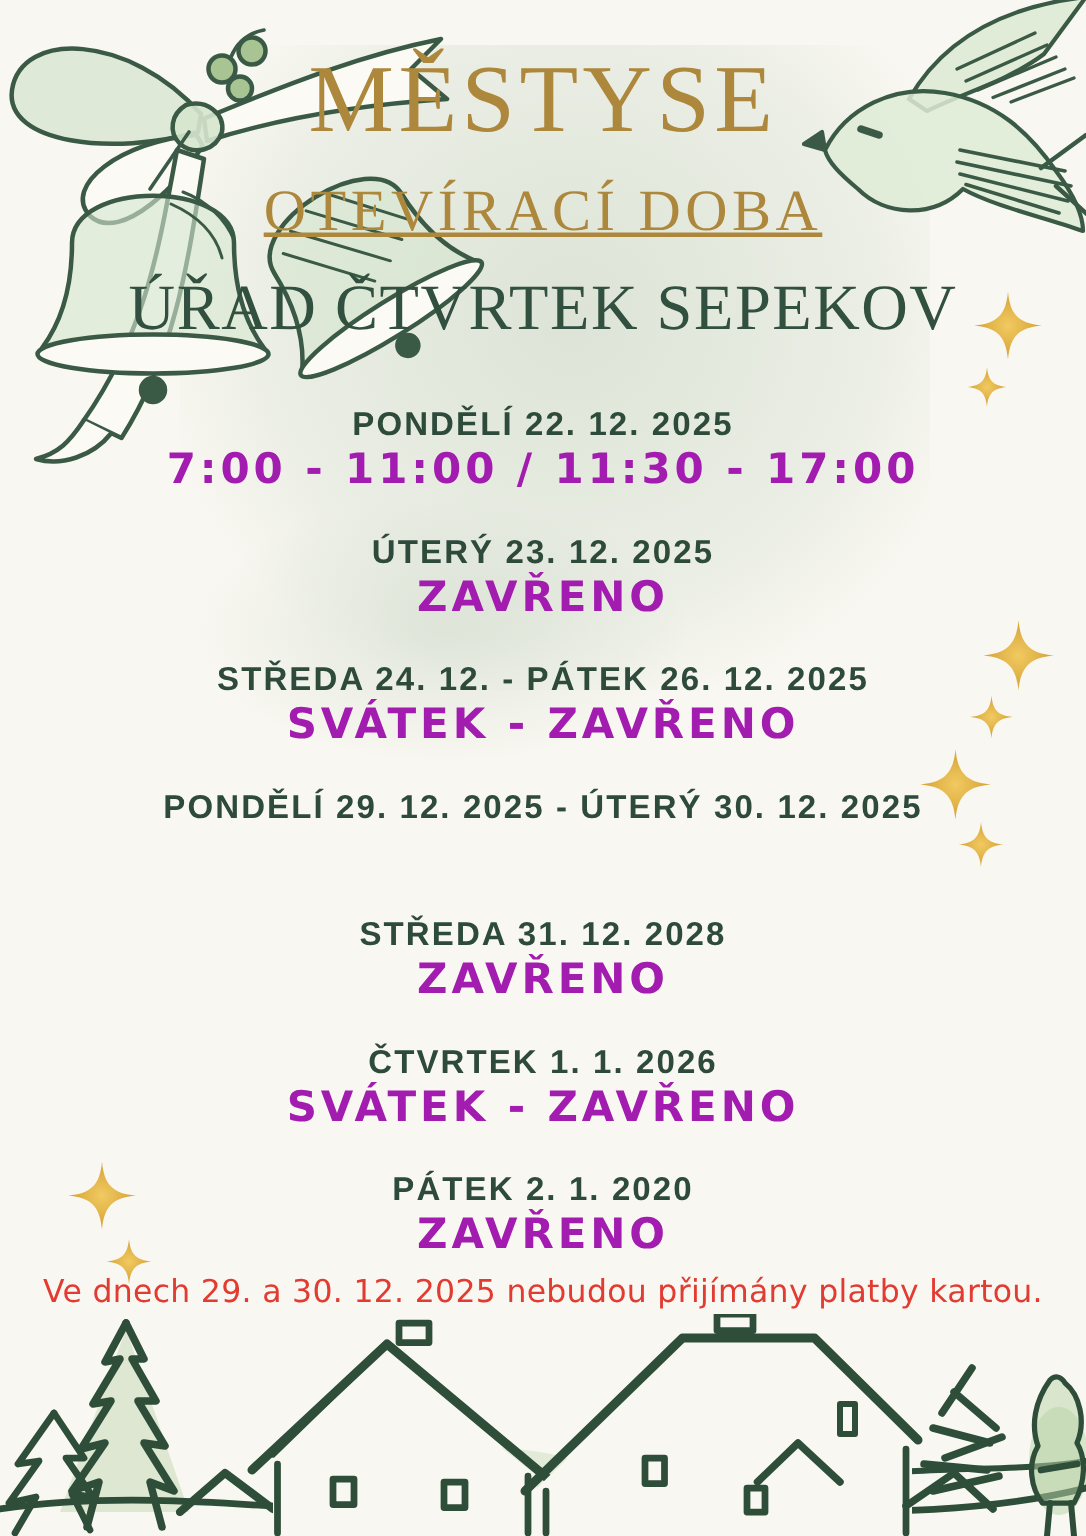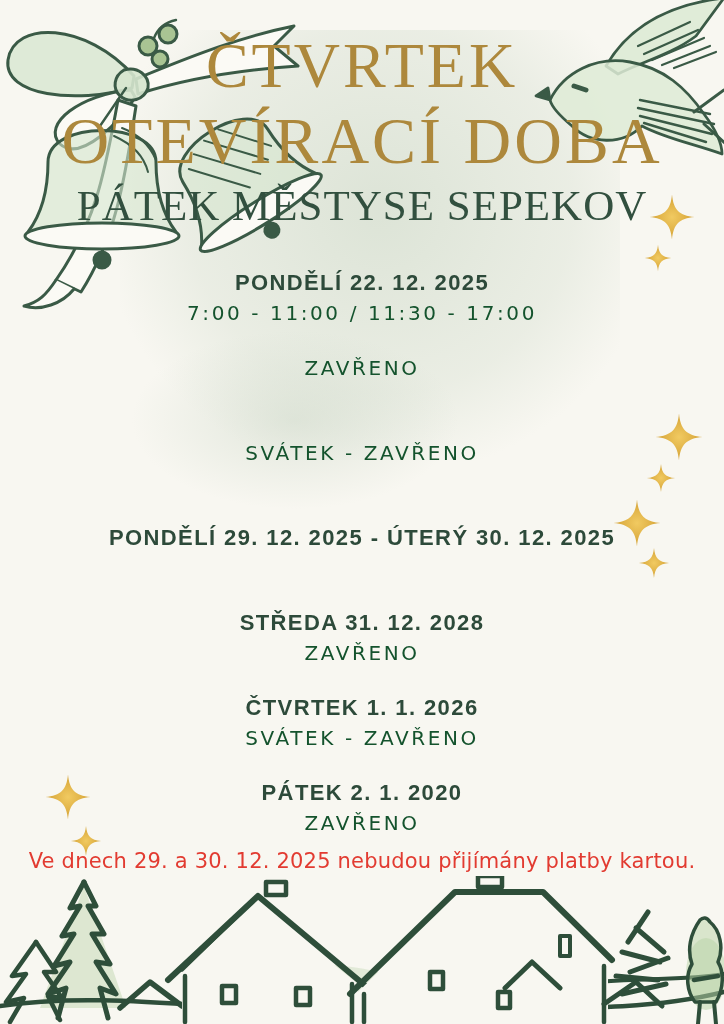--- a/index.html
+++ b/index.html
@@ -20,38 +20,38 @@
     left:130px;top:330px;width:330px;height:180px;
     background:radial-gradient(ellipse at 50% 50%, rgba(198,211,194,0.45) 0%, rgba(198,211,194,0) 70%);
   }
   
   .titles{position:absolute;top:28px;left:0;right:0;text-align:center;z-index:4;}
   .title-gold{
     font-family:"Liberation Serif","DejaVu Serif",serif;
     color:#ad883c;
     font-size:64px;line-height:76px;letter-spacing:3px;font-weight:400;
   }
-  .title-gold2{font-size:66px;line-height:74px;}
+  .title-gold2{font-size:39px;line-height:74px;text-decoration:underline;}
   .title-green{
     font-family:"Liberation Serif","DejaVu Serif",serif;
     color:#32503f;
     font-size:43px;line-height:56px;letter-spacing:1px;font-weight:500;
   }
   
   .schedule{
     position:absolute;top:268px;left:0;right:0;z-index:4;
     display:flex;flex-direction:column;gap:25px;align-items:center;text-align:center;
   }
   .entry{height:60px;}
   .entry-heading{
     color:#2d4a3a;font-weight:700;font-size:22px;line-height:30px;letter-spacing:1.4px;
     font-family:"Liberation Sans","DejaVu Sans",sans-serif;
   }
   .entry-detail{
-    color:#14532d;font-weight:400;font-size:20px;line-height:30px;letter-spacing:2.6px;
+    color:#a21caf;font-weight:700;font-size:28px;line-height:30px;letter-spacing:2.6px;
     font-family:"DejaVu Sans","Liberation Sans",sans-serif;
   }
   .notice{
     position:absolute;top:848px;left:0;right:0;text-align:center;z-index:5;
     color:#e23b31;font-size:21px;line-height:26px;font-weight:400;letter-spacing:0.2px;
     font-family:"DejaVu Sans","Liberation Sans",sans-serif;
   }
   .deco{position:absolute;pointer-events:none;}
   .bells{left:-14px;top:-16px;z-index:2;}
   .bird{right:-2px;top:-4px;z-index:2;}
@@ -171,34 +171,36 @@
 
     <path d="M648,36 L628,66 M636,52 L664,76 M622,76 L660,86 M668,82 L630,96 M616,100 L658,104 M666,108 L622,118" stroke-width="5"></path>
     <path d="M604,128 L636,106 L662,130" stroke-width="5"></path>
 
     <path d="M700,44 C690,58 687,74 692,88 C685,100 687,116 695,126 L716,126 C724,112 724,96 718,86 C724,72 720,54 710,46 C707,41 703,41 700,44 Z" stroke-width="3.5" fill="rgba(186,212,168,0.5)"></path>
     <path d="M694,104 L718,100" stroke-width="4.5"></path>
     <path d="M700,126 L698,148 M714,126 L716,148" stroke-width="4"></path>
   </svg>
 
   <div class="titles">
-    <div class="title-gold">ČTVRTEK</div>
+    <div class="title-gold">MĚSTYSE</div>
     <div class="title-gold title-gold2">OTEVÍRACÍ DOBA</div>
-    <div class="title-green">PÁTEK MĚSTYSE SEPEKOV</div>
+    <div class="title-green">ÚŘAD ČTVRTEK SEPEKOV</div>
   </div>
 
   <div class="schedule">
     <div class="entry">
       <div class="entry-heading">PONDĚLÍ 22. 12. 2025</div>
       <div class="entry-detail">7:00 - 11:00 / 11:30 - 17:00</div>
     </div>
     <div class="entry">
+      <div class="entry-heading">ÚTERÝ 23. 12. 2025</div>
       <div class="entry-detail">ZAVŘENO</div>
     </div>
     <div class="entry">
+      <div class="entry-heading">STŘEDA 24. 12. - PÁTEK 26. 12. 2025</div>
       <div class="entry-detail">SVÁTEK - ZAVŘENO</div>
     </div>
     <div class="entry">
       <div class="entry-heading">PONDĚLÍ 29. 12. 2025 - ÚTERÝ 30. 12. 2025</div>
     </div>
     <div class="entry">
       <div class="entry-heading">STŘEDA 31. 12. 2028</div>
       <div class="entry-detail">ZAVŘENO</div>
     </div>
     <div class="entry">

